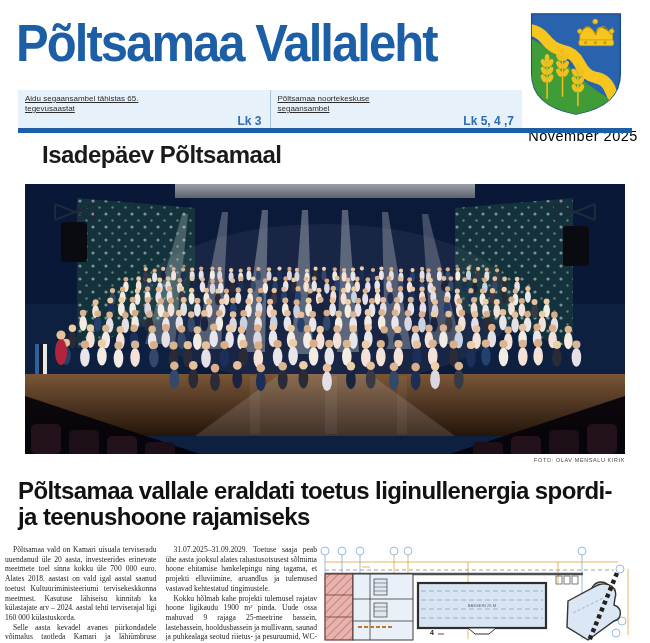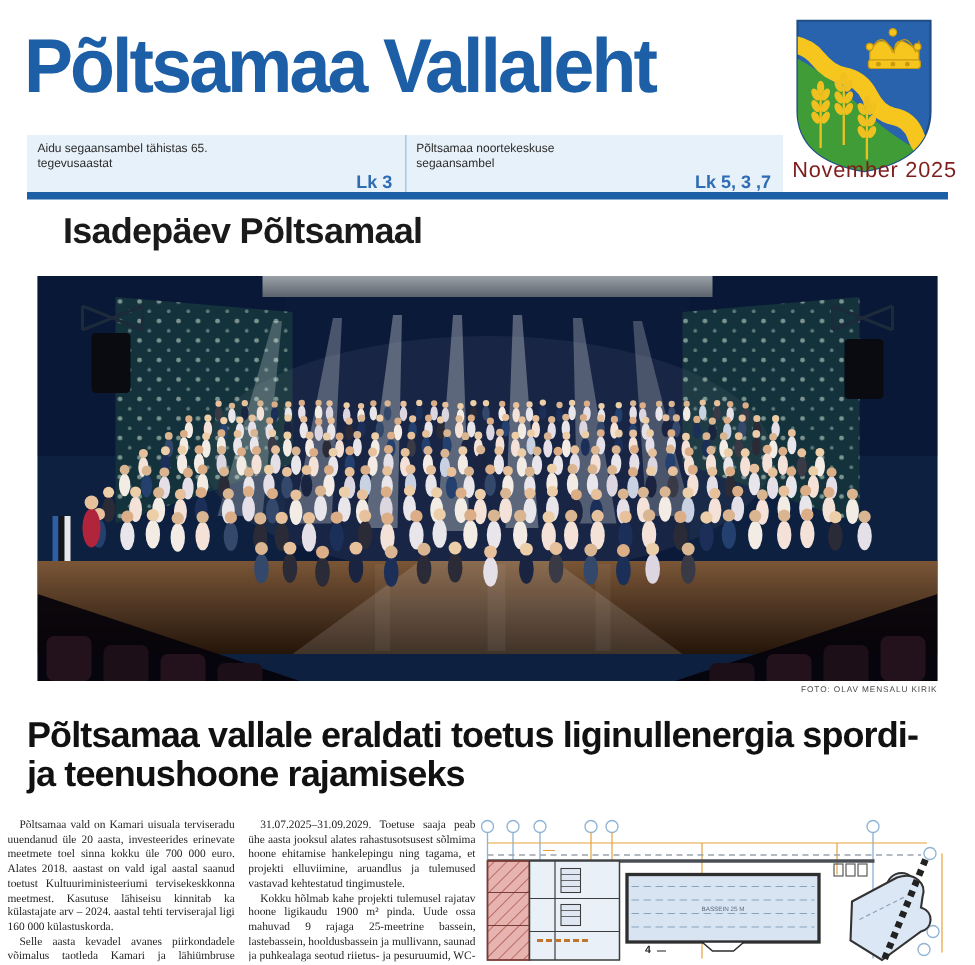--- a/index.html
+++ b/index.html
@@ -16,28 +16,28 @@
   .coat{position:absolute;left:527px;top:10px;width:98px;height:106px;}
   .teaser-strip{
     position:absolute;left:18px;top:90px;width:504px;height:38px;
     background:#e7f1fa;display:flex;
   }
   .teaser{
     flex:1 1 0;position:relative;padding:4px 7px 2px 7px;
     border-right:1px solid #a9c6dd;box-sizing:border-box;
   }
   .teaser:last-child{border-right:none;}
-  .teaser-text{font-size:8px;line-height:1.25;color:#2c2c2c;max-width:115px;}
+  .teaser-text{font-size:8px;line-height:1.25;color:#2c2c2c;max-width:115px;text-decoration:underline;}
   .teaser-page{
     position:absolute;right:8px;bottom:0;
     font-size:12px;font-weight:700;color:#2e6cb3;margin-left:41px;
   }
   .issue-date{
-    position:absolute;left:527px;top:106px;width:112px;text-align:center;
-    font-size:14.5px;color:#7f1d1d;letter-spacing:0.5px;
+    position:absolute;left:527px;top:128px;width:112px;text-align:center;
+    font-size:14.5px;color:#000000;letter-spacing:0.5px;
   }
   .blue-bar{position:absolute;left:18px;top:128px;width:614px;height:5px;background:#1d5fa6;}
   
   .headline-1{
     position:absolute;left:18px;top:141px;width:600px;
     font-weight:700;font-size:24px;letter-spacing:-0.5px;color:#1a1a1a;margin-left:24px;
   }
   .photo-wrap{position:absolute;left:25px;top:184px;width:600px;height:270px;overflow:hidden;background:#0d2040;}
   .photo-credit{
     position:absolute;left:325px;top:457px;width:300px;text-align:right;
@@ -125,21 +125,21 @@
   </svg>
 </div>
 
 <div class="teaser-strip">
   <div class="teaser">
     <div class="teaser-text">Aidu segaansambel tähistas 65. tegevusaastat</div>
     <div class="teaser-page">Lk 3</div>
   </div>
   <div class="teaser">
     <div class="teaser-text">Põltsamaa noortekeskuse segaansambel</div>
-    <div class="teaser-page">Lk 5, 3 ,7</div>
+    <div class="teaser-page">Lk 5, 4 ,7</div>
   </div>
 </div>
 
 <div class="issue-date">November 2025</div>
 <div class="blue-bar"></div>
 
 <div class="headline-1">Isadepäev Põltsamaal</div>
 
 <div class="photo-wrap">
   <svg id="photo-svg" width="600" height="270" viewBox="0 0 600 270">

